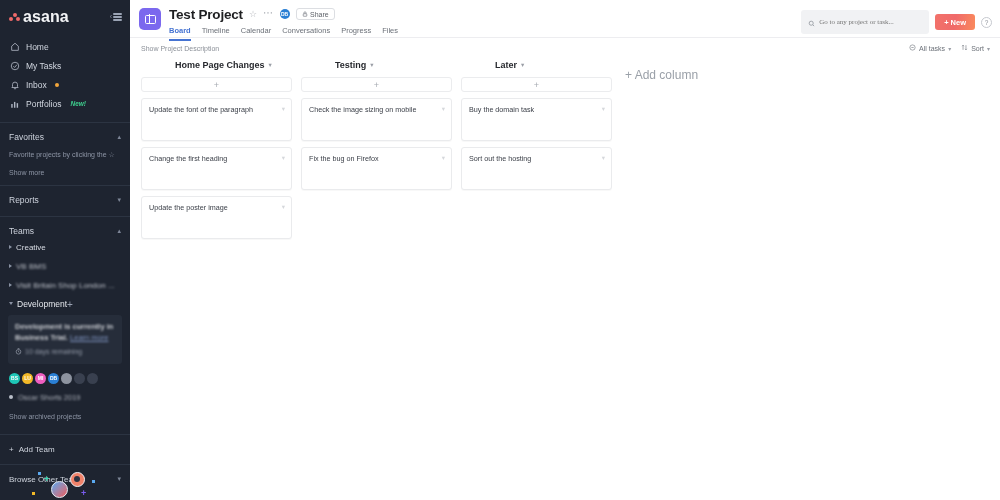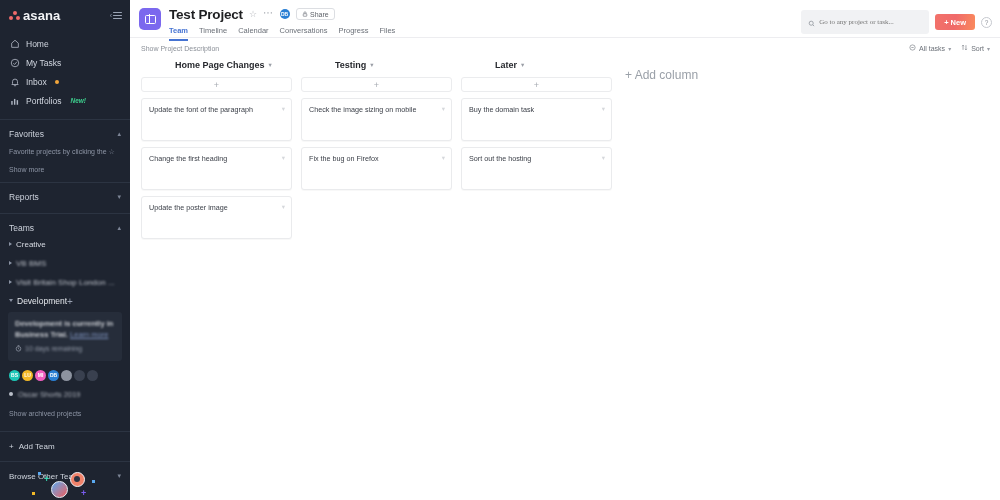--- a/index.html
+++ b/index.html
@@ -21,21 +21,21 @@
     flex: 0 0 130px;
     overflow: hidden;
   }
   .sb-top { display: flex; align-items: center; justify-content: space-between; padding: 8px 8px 9px 9px; }
   .logo { display: flex; align-items: center; gap: 3px; }
   .logo-dots { position: relative; width: 11px; height: 9px; }
   .logo-dots i { position: absolute; border-radius: 50%; background: #f06a6a; display: block; }
   .logo-dots i:nth-child(1) { width: 4px; height: 4px; left: 3.5px; top: 0; }
   .logo-dots i:nth-child(2) { width: 4px; height: 4px; left: 0; top: 4.5px; }
   .logo-dots i:nth-child(3) { width: 4px; height: 4px; left: 7px; top: 4.5px; }
-  .logo-text { font-size: 13px; font-weight: 700; color: #f3f4f6; letter-spacing: .1px; }
+  .logo-text { font-size: 16px; font-weight: 700; color: #f3f4f6; letter-spacing: .1px; }
   .collapse-btn { display: flex; align-items: center; gap: 1px; color: #8a93a5; cursor: pointer; }
   .ham { display: inline-block; width: 9px; }
   .ham span { display: block; height: 1.3px; background: #9aa3b4; margin: 1.6px 0; border-radius: 1px; }
 
   .nav-list { padding: 2px 0 6px 0; }
   .nav-item { display: flex; align-items: center; gap: 6px; padding: 4px 9px; font-size: 8.5px; color: #d2d7e0; cursor: pointer; }
   .nav-ic { width: 11px; height: 11px; flex: 0 0 11px; display: flex; align-items: center; justify-content: center; color: #aeb5c2; }
   .nav-ic svg { display: block; }
   .dot-orange { width: 4px; height: 4px; border-radius: 50%; background: #f2a63b; display: inline-block; margin-left: 2px; }
   .badge-new { color: #3ecf8e; font-size: 6.5px; font-weight: 700; font-style: italic; margin-left: 3px; }
@@ -316,21 +316,21 @@
             <span>
               <svg width="6" height="6" viewBox="0 0 24 24" fill="none" stroke="#6b7078" stroke-width="2.5">
                   <rect x="5" y="11" width="14" height="10" rx="1.5"></rect>
                   <path d="M8 11 V7 a4 4 0 0 1 8 0 v4"></path>
                 </svg>
             </span>
             <span>Share</span>
           </span>
         </div>
         <div class="tabs">
-          <span class="tab active">Team</span>
+          <span class="tab active">Board</span>
           <span class="tab">Timeline</span>
           <span class="tab">Calendar</span>
           <span class="tab">Conversations</span>
           <span class="tab">Progress</span>
           <span class="tab">Files</span>
         </div>
       </div>
 
       <div class="topright">
         <div class="search">

